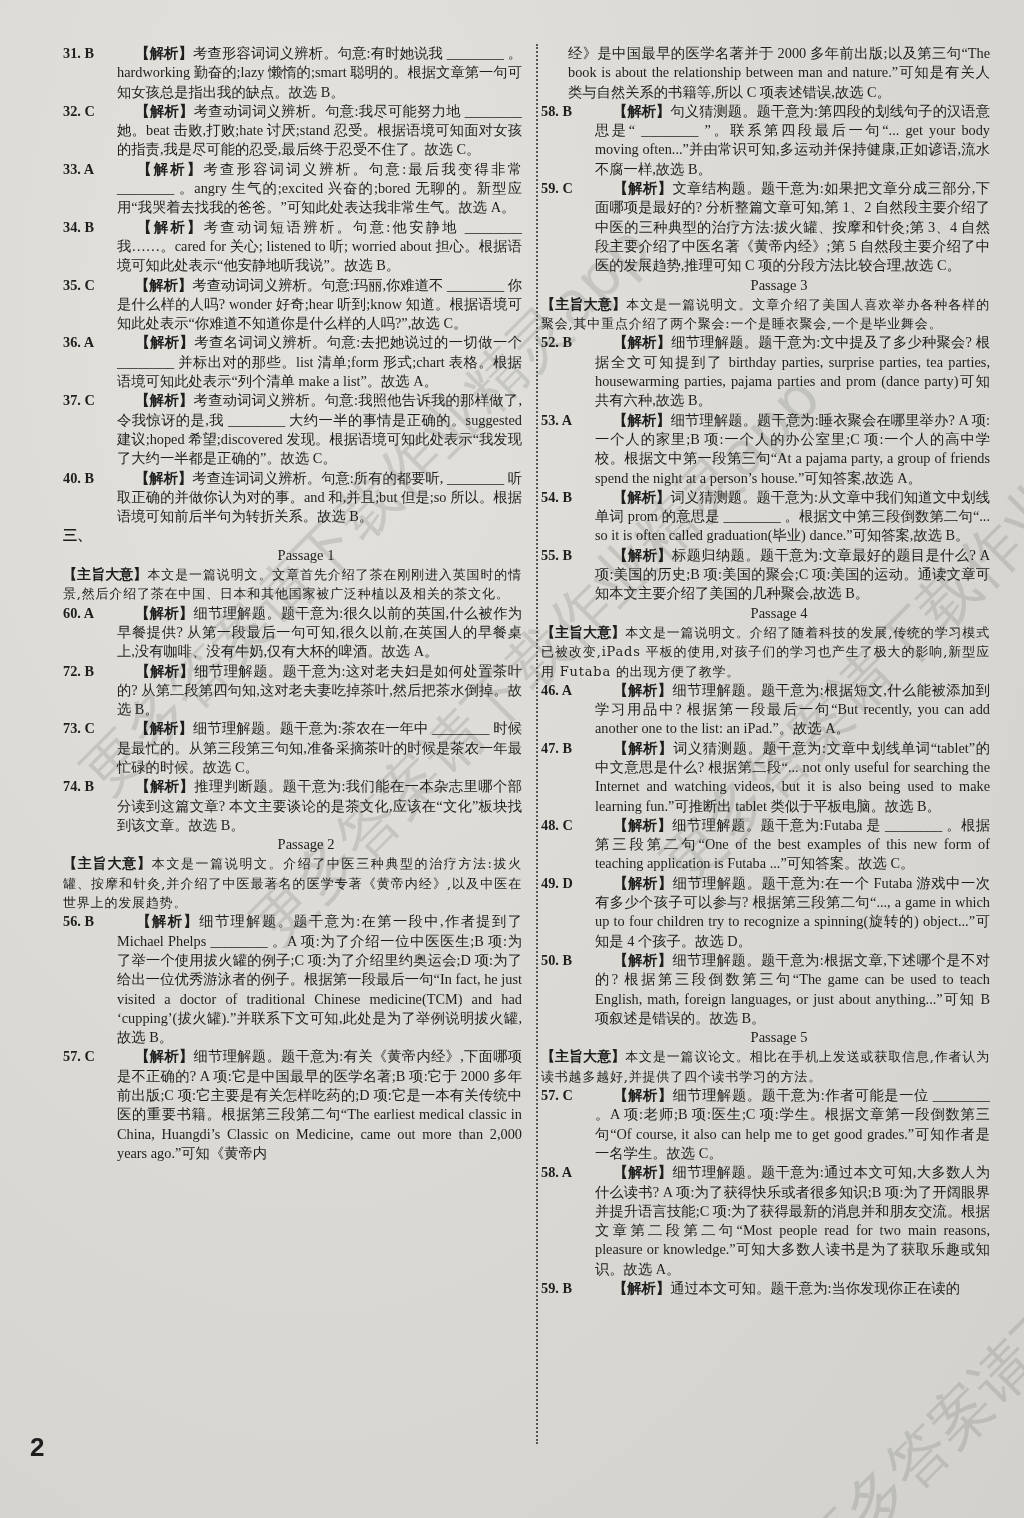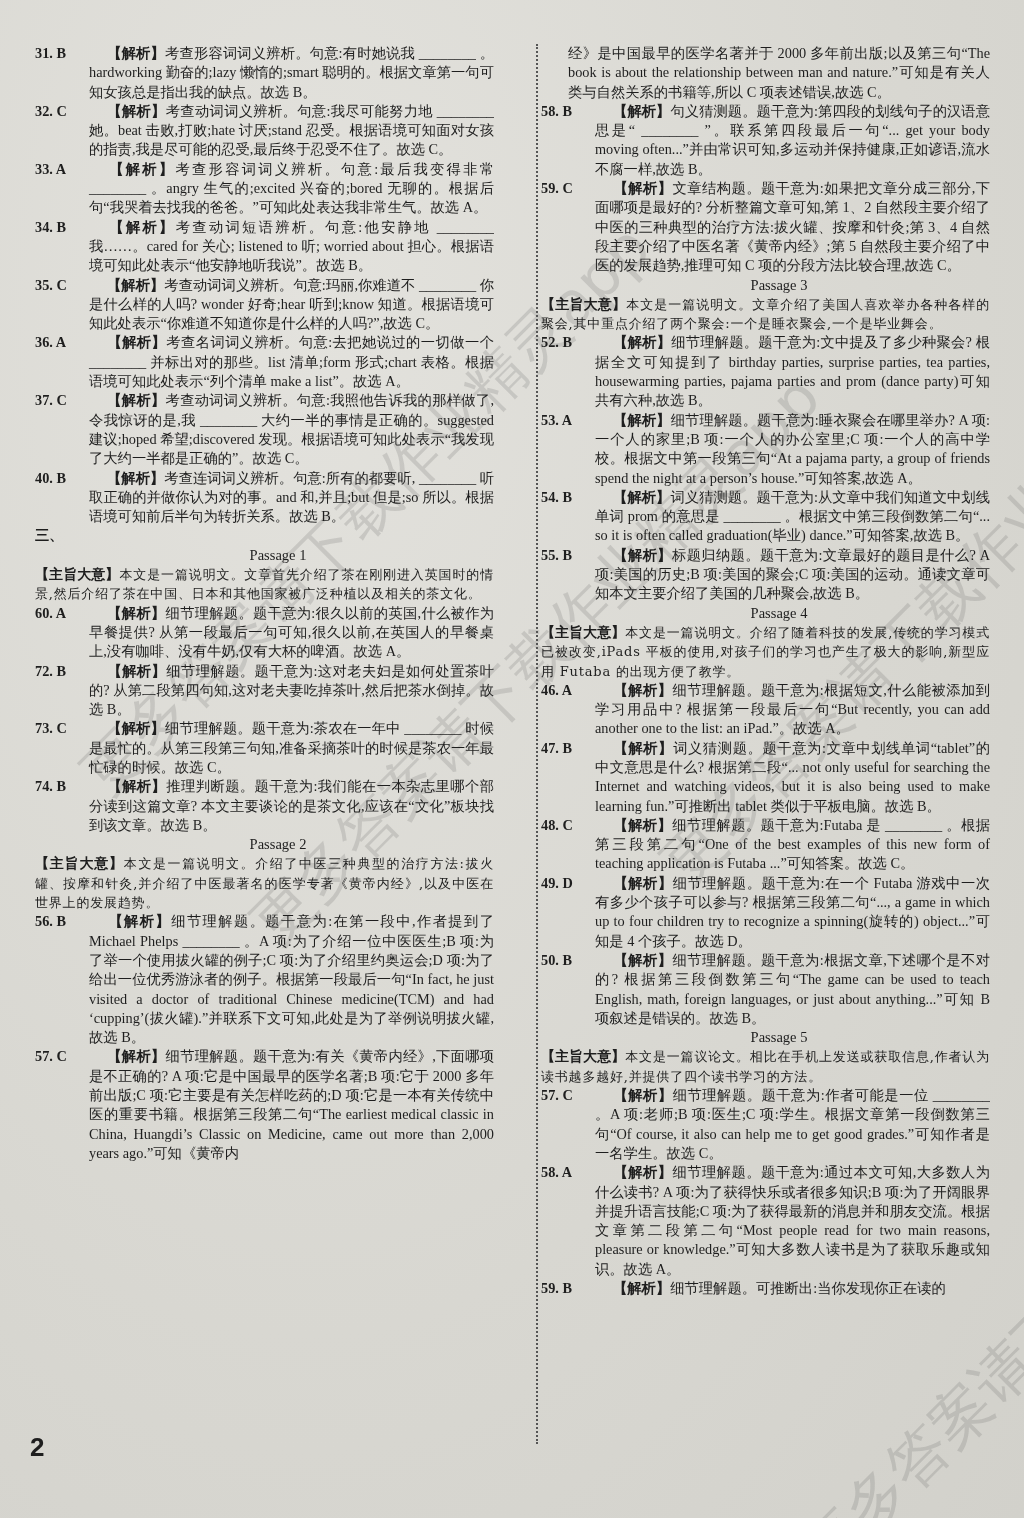--- a/index.html
+++ b/index.html
@@ -6,21 +6,21 @@
   body {
     width:1024px; height:1518px; overflow:hidden;
     background:#dcdbd6;
     background-image: radial-gradient(ellipse at 30% 20%, #e3e2dd 0%, #d8d7d1 60%, #d2d1cb 100%);
     font-family: "Liberation Serif", "DejaVu Serif", serif;
     color:#1e1e1e;
     position:relative;
   }
   .page { position:absolute; left:0; top:0; width:1024px; height:1518px; }
   .col { position:absolute; top:44px; font-size:14.3px; line-height:19.3px; }
-  .col.left { left:62px; width:432px; }
+  .col.left { left:90px; width:432px; }
   .col.right { left:568px; width:422px; }
   .divider {
     position:absolute; left:536px; top:44px; width:0; height:1400px;
     border-left:2px dotted #555;
   }
   .item { position:relative; padding-left:27px; text-align:justify; }
   .item .num { position:absolute; left:-27px; top:0; font-weight:bold; width:52px; }
   .item .ans { font-weight:bold; }
   .item .tag { font-weight:bold; }
   .p-title { text-align:center; font-weight:normal; font-size:14.5px; margin:0; }
@@ -42,21 +42,21 @@
   <div class="watermark" style="left:150px;top:620px;transform:rotate(-45deg);">更多答案请下载作业精灵app</div>
   <div class="watermark" style="left:560px;top:560px;transform:rotate(-45deg);">更多答案请下载作业精灵app</div>
   <div class="watermark" style="left:700px;top:1250px;transform:rotate(-45deg);">更多答案请下载作业精灵app</div>
 
   <div class="divider"></div>
 
   <div class="col left">
     <div id="left-part1">
         <div class="item"><span class="num"><span>31.</span> <span class="ans">B</span></span><span style="display:inline-block;width:18px"></span><span class="tag">【解析】</span><span>考查形容词词义辨析。句意:有时她说我 ________ 。hardworking 勤奋的;lazy 懒惰的;smart 聪明的。根据文章第一句可知女孩总是指出我的缺点。故选 B。</span></div>
         <div class="item"><span class="num"><span>32.</span> <span class="ans">C</span></span><span style="display:inline-block;width:18px"></span><span class="tag">【解析】</span><span>考查动词词义辨析。句意:我尽可能努力地 ________ 她。beat 击败,打败;hate 讨厌;stand 忍受。根据语境可知面对女孩的指责,我是尽可能的忍受,最后终于忍受不住了。故选 C。</span></div>
-        <div class="item"><span class="num"><span>33.</span> <span class="ans">A</span></span><span style="display:inline-block;width:18px"></span><span class="tag">【解析】</span><span>考查形容词词义辨析。句意:最后我变得非常 ________ 。angry 生气的;excited 兴奋的;bored 无聊的。根据后句“我哭着去找我的爸爸。”可知此处表达我非常生气。故选 A。</span></div>
+        <div class="item"><span class="num"><span>33.</span> <span class="ans">A</span></span><span style="display:inline-block;width:18px"></span><span class="tag">【解析】</span><span>考查形容词词义辨析。句意:最后我变得非常 ________ 。angry 生气的;excited 兴奋的;bored 无聊的。新型应用“我哭着去找我的爸爸。”可知此处表达我非常生气。故选 A。</span></div>
         <div class="item"><span class="num"><span>34.</span> <span class="ans">B</span></span><span style="display:inline-block;width:18px"></span><span class="tag">【解析】</span><span>考查动词短语辨析。句意:他安静地 ________ 我……。cared for 关心; listened to 听; worried about 担心。根据语境可知此处表示“他安静地听我说”。故选 B。</span></div>
         <div class="item"><span class="num"><span>35.</span> <span class="ans">C</span></span><span style="display:inline-block;width:18px"></span><span class="tag">【解析】</span><span>考查动词词义辨析。句意:玛丽,你难道不 ________ 你是什么样的人吗? wonder 好奇;hear 听到;know 知道。根据语境可知此处表示“你难道不知道你是什么样的人吗?”,故选 C。</span></div>
         <div class="item"><span class="num"><span>36.</span> <span class="ans">A</span></span><span style="display:inline-block;width:18px"></span><span class="tag">【解析】</span><span>考查名词词义辨析。句意:去把她说过的一切做一个 ________ 并标出对的那些。list 清单;form 形式;chart 表格。根据语境可知此处表示“列个清单 make a list”。故选 A。</span></div>
         <div class="item"><span class="num"><span>37.</span> <span class="ans">C</span></span><span style="display:inline-block;width:18px"></span><span class="tag">【解析】</span><span>考查动词词义辨析。句意:我照他告诉我的那样做了,令我惊讶的是,我 ________ 大约一半的事情是正确的。suggested 建议;hoped 希望;discovered 发现。根据语境可知此处表示“我发现了大约一半都是正确的”。故选 C。</span></div>
         <div class="item"><span class="num"><span>40.</span> <span class="ans">B</span></span><span style="display:inline-block;width:18px"></span><span class="tag">【解析】</span><span>考查连词词义辨析。句意:所有的都要听, ________ 听取正确的并做你认为对的事。and 和,并且;but 但是;so 所以。根据语境可知前后半句为转折关系。故选 B。</span></div>
       </div>
     <div class="section" style="margin-left:-27px;">三、</div>
     <div class="p-title">Passage 1</div>
     <div class="summary" style="margin-left:-27px;">
       <span class="tag">【主旨大意】</span><span>本文是一篇说明文。文章首先介绍了茶在刚刚进入英国时的情景,然后介绍了茶在中国、日本和其他国家被广泛种植以及相关的茶文化。</span>
@@ -106,18 +106,18 @@
         <div class="item"><span class="num"><span>49.</span> <span class="ans">D</span></span><span style="display:inline-block;width:18px"></span><span class="tag">【解析】</span><span>细节理解题。题干意为:在一个 Futaba 游戏中一次有多少个孩子可以参与? 根据第三段第二句“..., a game in which up to four children try to recognize a spinning(旋转的) object...”可知是 4 个孩子。故选 D。</span></div>
         <div class="item"><span class="num"><span>50.</span> <span class="ans">B</span></span><span style="display:inline-block;width:18px"></span><span class="tag">【解析】</span><span>细节理解题。题干意为:根据文章,下述哪个是不对的? 根据第三段倒数第三句“The game can be used to teach English, math, foreign languages, or just about anything...”可知 B 项叙述是错误的。故选 B。</span></div>
       </div>
     <div class="p-title">Passage 5</div>
     <div class="summary" style="margin-left:-27px;">
       <span class="tag">【主旨大意】</span><span>本文是一篇议论文。相比在手机上发送或获取信息,作者认为读书越多越好,并提供了四个读书学习的方法。</span>
     </div>
     <div id="right-p5">
         <div class="item"><span class="num"><span>57.</span> <span class="ans">C</span></span><span style="display:inline-block;width:18px"></span><span class="tag">【解析】</span><span>细节理解题。题干意为:作者可能是一位 ________ 。A 项:老师;B 项:医生;C 项:学生。根据文章第一段倒数第三句“Of course, it also can help me to get good grades.”可知作者是一名学生。故选 C。</span></div>
         <div class="item"><span class="num"><span>58.</span> <span class="ans">A</span></span><span style="display:inline-block;width:18px"></span><span class="tag">【解析】</span><span>细节理解题。题干意为:通过本文可知,大多数人为什么读书? A 项:为了获得快乐或者很多知识;B 项:为了开阔眼界并提升语言技能;C 项:为了获得最新的消息并和朋友交流。根据文章第二段第二句“Most people read for two main reasons, pleasure or knowledge.”可知大多数人读书是为了获取乐趣或知识。故选 A。</span></div>
-        <div class="item"><span class="num"><span>59.</span> <span class="ans">B</span></span><span style="display:inline-block;width:18px"></span><span class="tag">【解析】</span><span>细节理解题。可推断出:当你发现你正在读的</span></div>
+        <div class="item"><span class="num"><span>59.</span> <span class="ans">B</span></span><span style="display:inline-block;width:18px"></span><span class="tag">【解析】</span><span>通过本文可知。题干意为:当你发现你正在读的</span></div>
       </div>
   </div>
 
   <div class="page-num">2</div>
 </div>
 
 </body></html>

